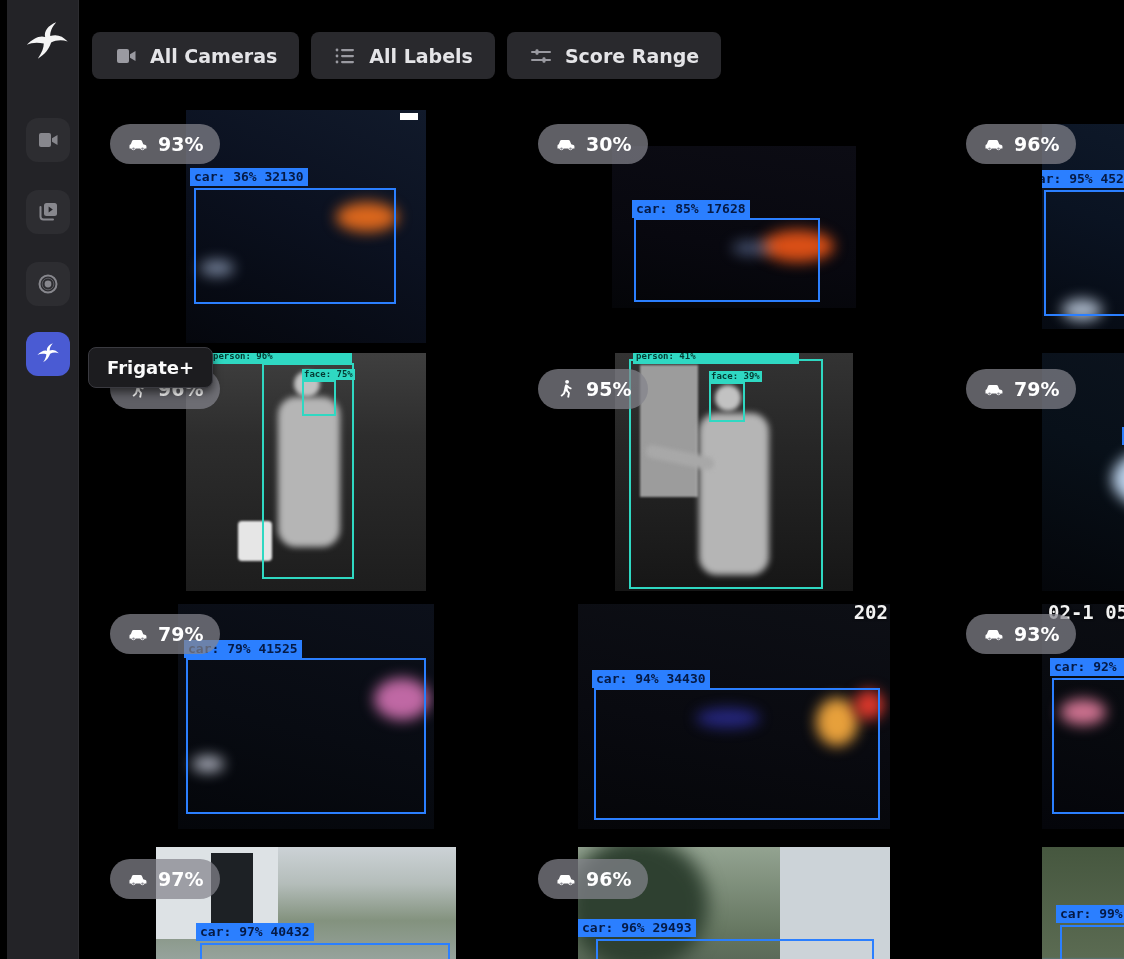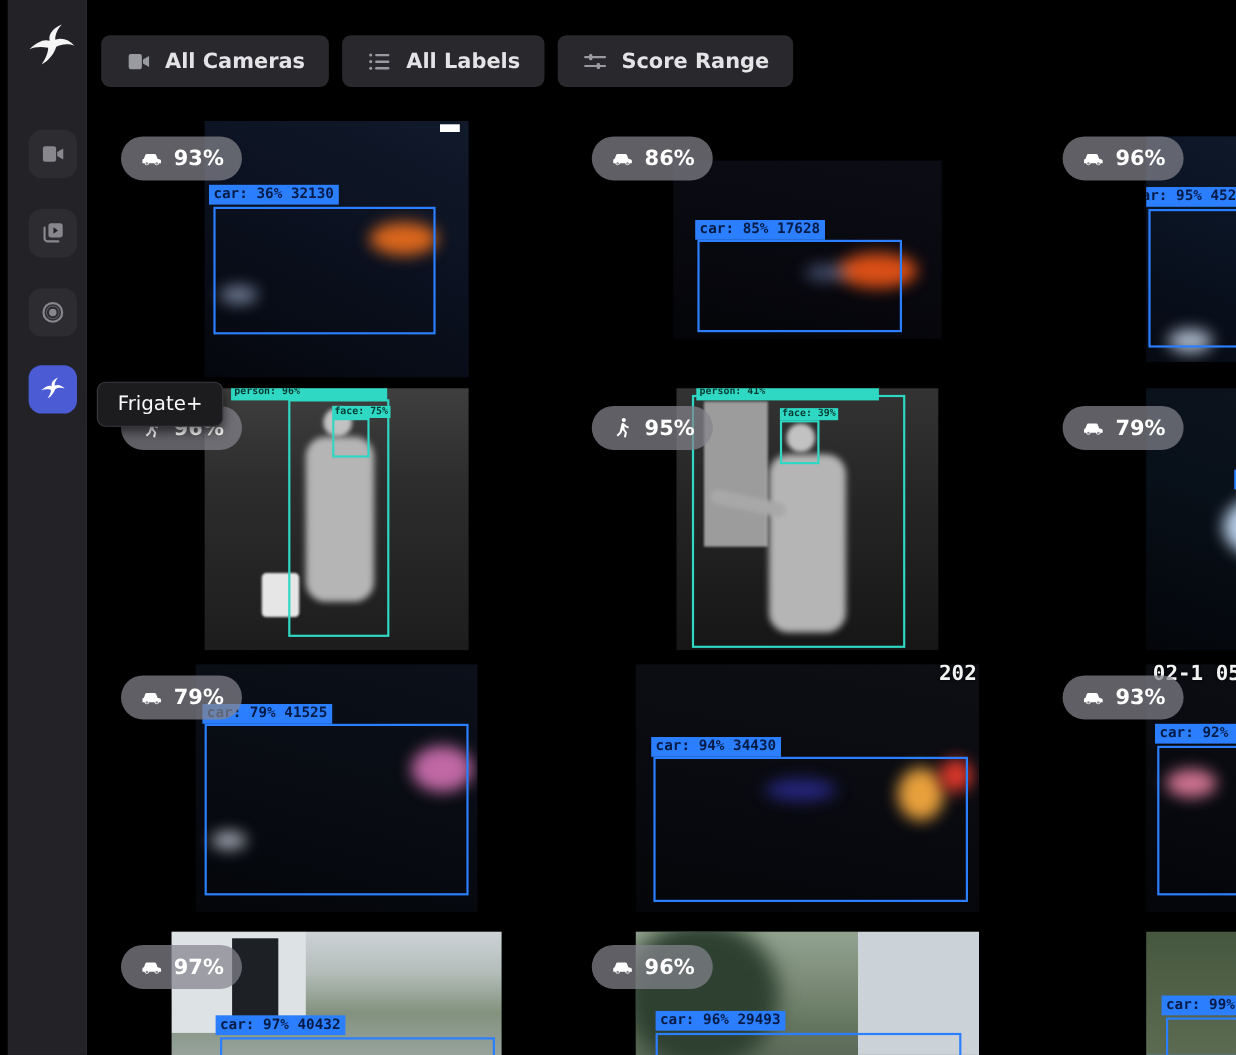--- a/index.html
+++ b/index.html
@@ -10,21 +10,21 @@
   .sidebar{position:absolute;left:7px;top:0;bottom:0;width:71px;background:#232327;border-right:1px solid #2c2c30;}
   .logo{position:absolute;left:17px;top:20px;width:46px;height:46px;color:#f5f5f5;}
   .navbtn{position:absolute;left:19px;width:44px;height:44px;border-radius:12px;background:#2d2d31;
     display:flex;align-items:center;justify-content:center;color:#87878d;cursor:pointer;}
   .navbtn.active{background:#4a5bd3;color:#ffffff;}
   .navbtn svg{width:24px;height:24px;}
   .logo svg{width:46px;height:46px;}
 
   
   .tooltip{position:absolute;left:88px;top:347px;z-index:60;background:#1c1c1f;border:1px solid #3a3a40;
-    border-radius:8px;padding:9px 18px;color:#fafafa;font-size:18px;font-weight:400;box-shadow:0 4px 10px rgba(0,0,0,.6);}
+    border-radius:8px;padding:9px 18px;color:#fafafa;font-size:18px;font-weight:700;box-shadow:0 4px 10px rgba(0,0,0,.6);}
 
   
   .filterbar{position:absolute;left:92px;top:32px;display:flex;gap:12px;}
   .fbtn{height:47px;display:flex;align-items:center;gap:12px;padding:0 22px;background:#29292d;
     border:none;border-radius:8px;color:#e4e4e7;font-size:19px;font-weight:700;cursor:pointer;
     font-family:"DejaVu Sans","Liberation Sans",sans-serif;}
   .fbtn svg{width:24px;height:24px;color:#9a9aa1;}
 
   
   .grid{position:absolute;left:80px;top:104px;display:grid;grid-template-columns:repeat(3,428px);
@@ -72,21 +72,21 @@
   .c3 .lbl{left:-16px;top:46px}.c3 .dbox{left:2px;top:66px;width:188px;height:122px}
   .c4 .toplbl{left:24px;width:136px}.c4 .dbox{left:76px;top:10px;width:88px;height:212px}
   .c4 .facebox{left:116px;top:27px;width:30px;height:32px}.c4 .facelbl{left:116px;top:16px}
   .c5 .toplbl{left:18px;width:160px}.c5 .dbox{left:14px;top:6px;width:190px;height:226px}
   .c5 .facebox{left:94px;top:29px;width:32px;height:36px}.c5 .facelbl{left:94px;top:18px}
   .c6 .lbl{left:80px;top:74px}
   .c7 .lbl{left:6px;top:36px}.c7 .dbox{left:8px;top:54px;width:236px;height:152px}
   .c8 .lbl{left:14px;top:66px}.c8 .dbox{left:16px;top:84px;width:282px;height:128px}.c8 .ts{right:2px;top:-3px}
   .c9 .lbl{left:8px;top:54px}.c9 .dbox{left:10px;top:74px;width:206px;height:132px}.c9 .ts{left:6px;top:-3px}
   .c10 .lbl{left:40px;top:76px}.c10 .dbox{left:44px;top:96px;width:246px;height:128px}
-  .c11 .lbl{left:18px;top:72px}.c11 .dbox{left:18px;top:92px;width:274px;height:132px}
+  .c11 .lbl{left:0;top:72px}.c11 .dbox{left:18px;top:92px;width:274px;height:132px}
   .c12 .lbl{left:14px;top:58px}.c12 .dbox{left:18px;top:78px;width:212px;height:146px}
 
   
   .g-or1{left:150px;top:92px;width:62px;height:30px;background:rgba(255,118,28,.85);}
   .g-wh1{left:14px;top:150px;width:34px;height:16px;background:rgba(200,220,255,.55);}
   .g-or2{left:150px;top:84px;width:72px;height:32px;background:rgba(255,92,24,.85);}
   .g-wh2{left:120px;top:95px;width:40px;height:14px;background:rgba(160,190,255,.4);}
   .g-wh3{left:20px;top:175px;width:40px;height:22px;background:rgba(220,235,255,.75);}
   .fig-head{position:absolute;width:26px;height:26px;border-radius:50%;background:#c2c2c2;filter:blur(2px);z-index:2;}
   .fig-body{position:absolute;border-radius:18px;background:#b5b5b5;filter:blur(3px);z-index:2;}
@@ -226,21 +226,21 @@
         <span class="lbl blue">car: 36% 32130</span>
         <div class="dbox blue"></div>
       </div>
     </div>
 
     <div class="cell c2">
       <div class="badge">
         <svg>
             <use href="#i-car"></use>
           </svg>
-        <span>86%</span>
+        <span>30%</span>
       </div>
       <div class="thumb s2">
         <div class="glow g-or2"></div>
         <div class="glow g-wh2"></div>
         <span class="lbl blue">car: 85% 17628</span>
         <div class="dbox blue"></div>
       </div>
     </div>
 
     <div class="cell c3">

